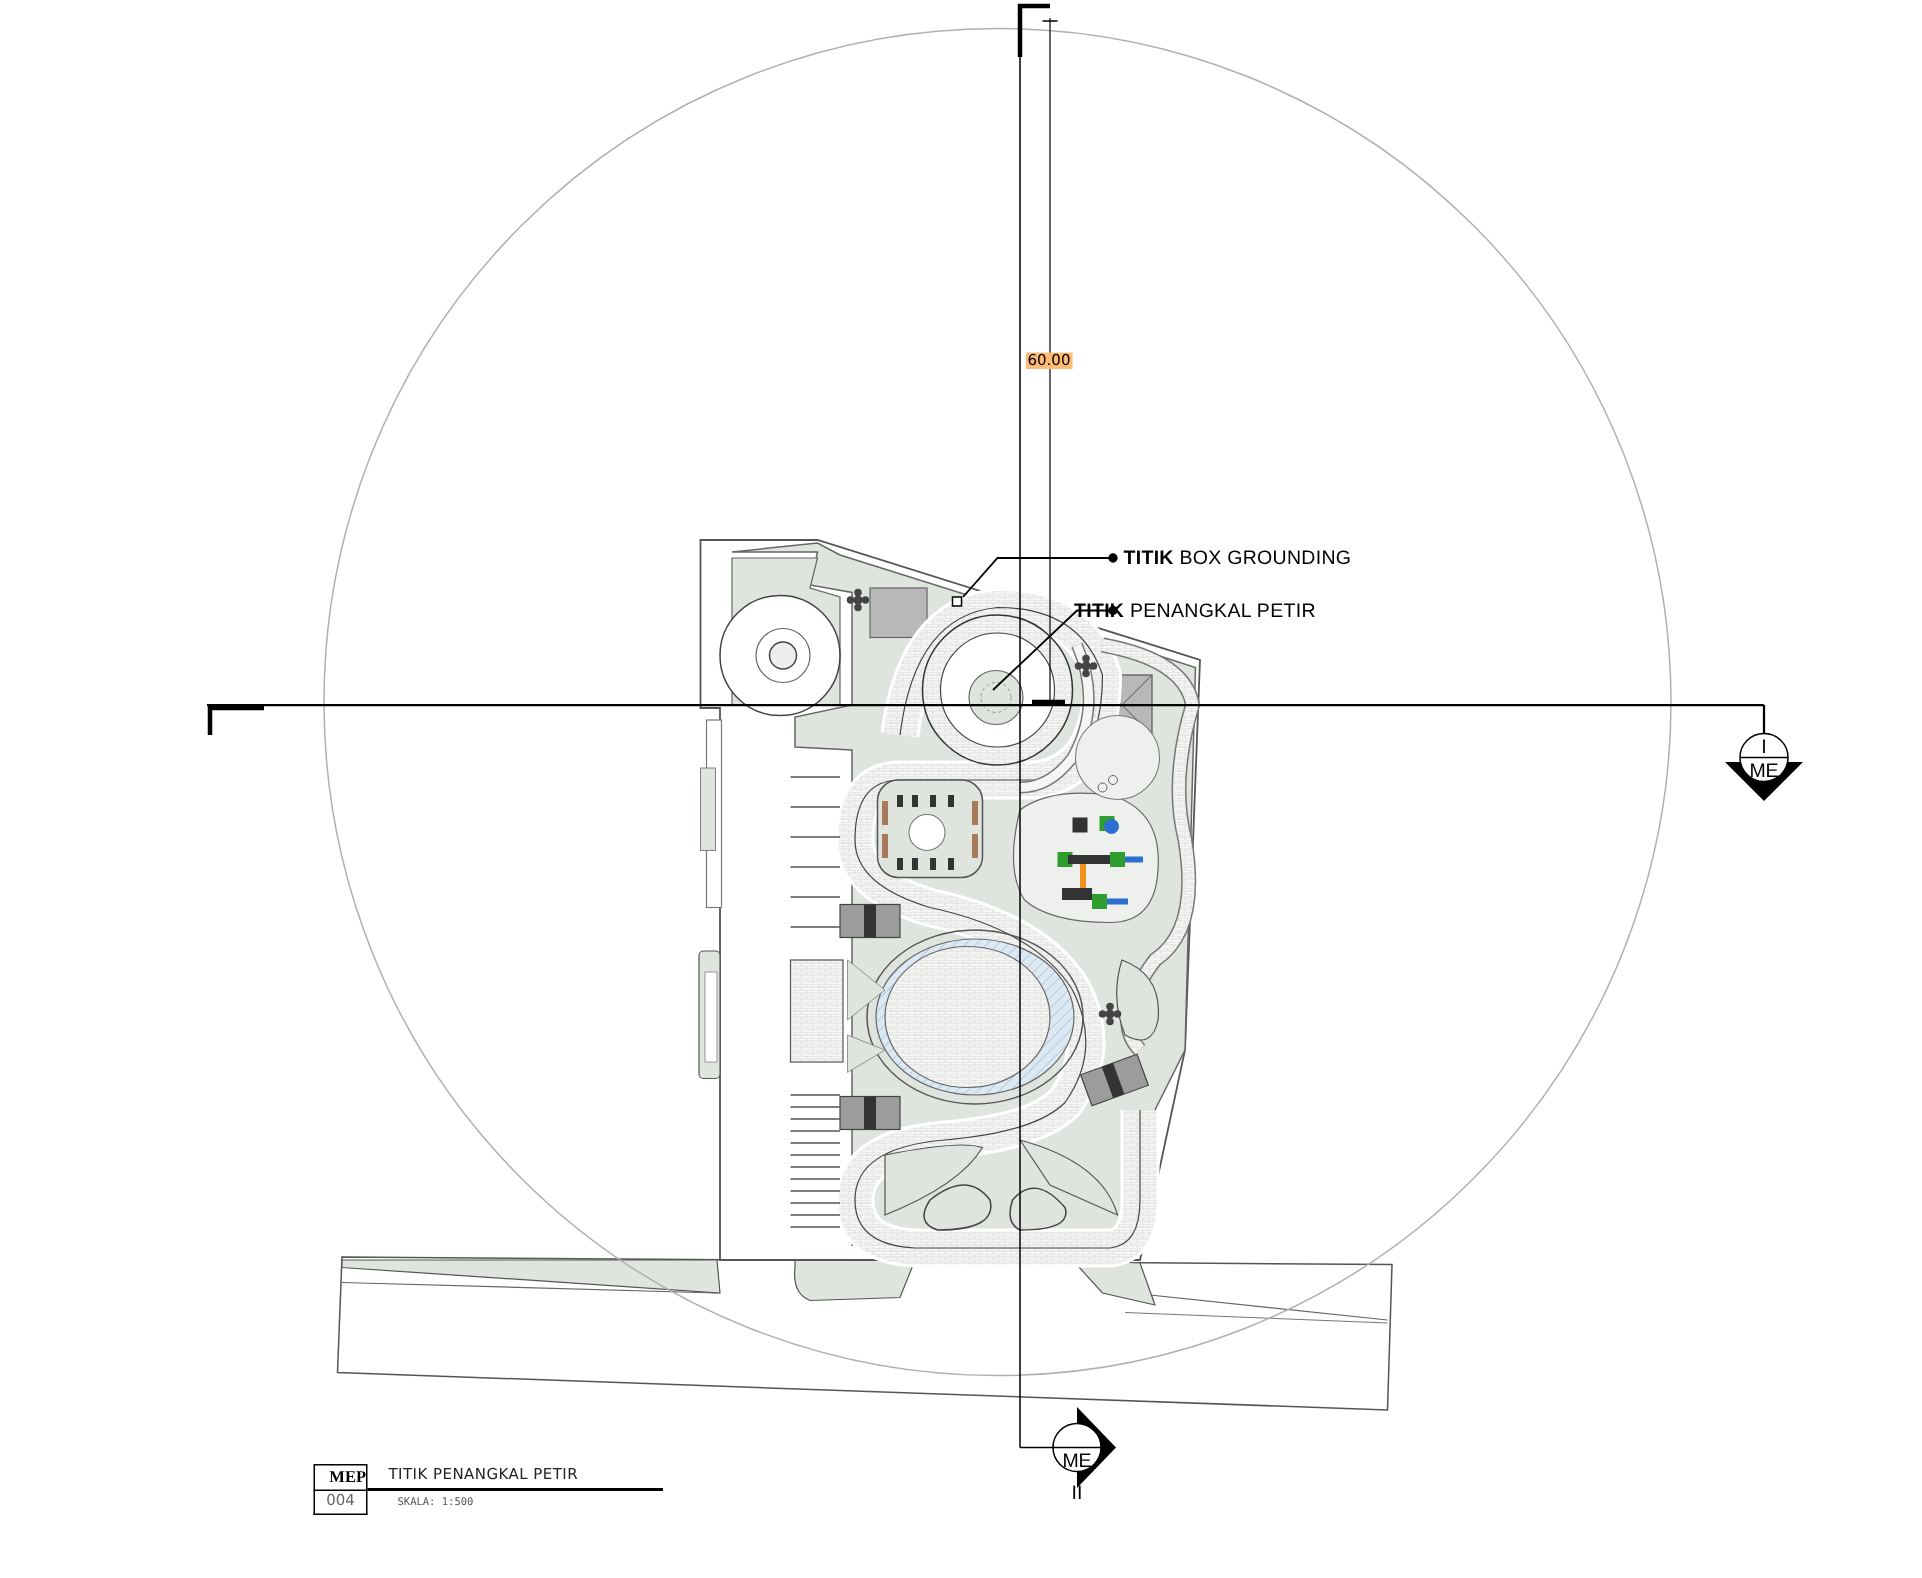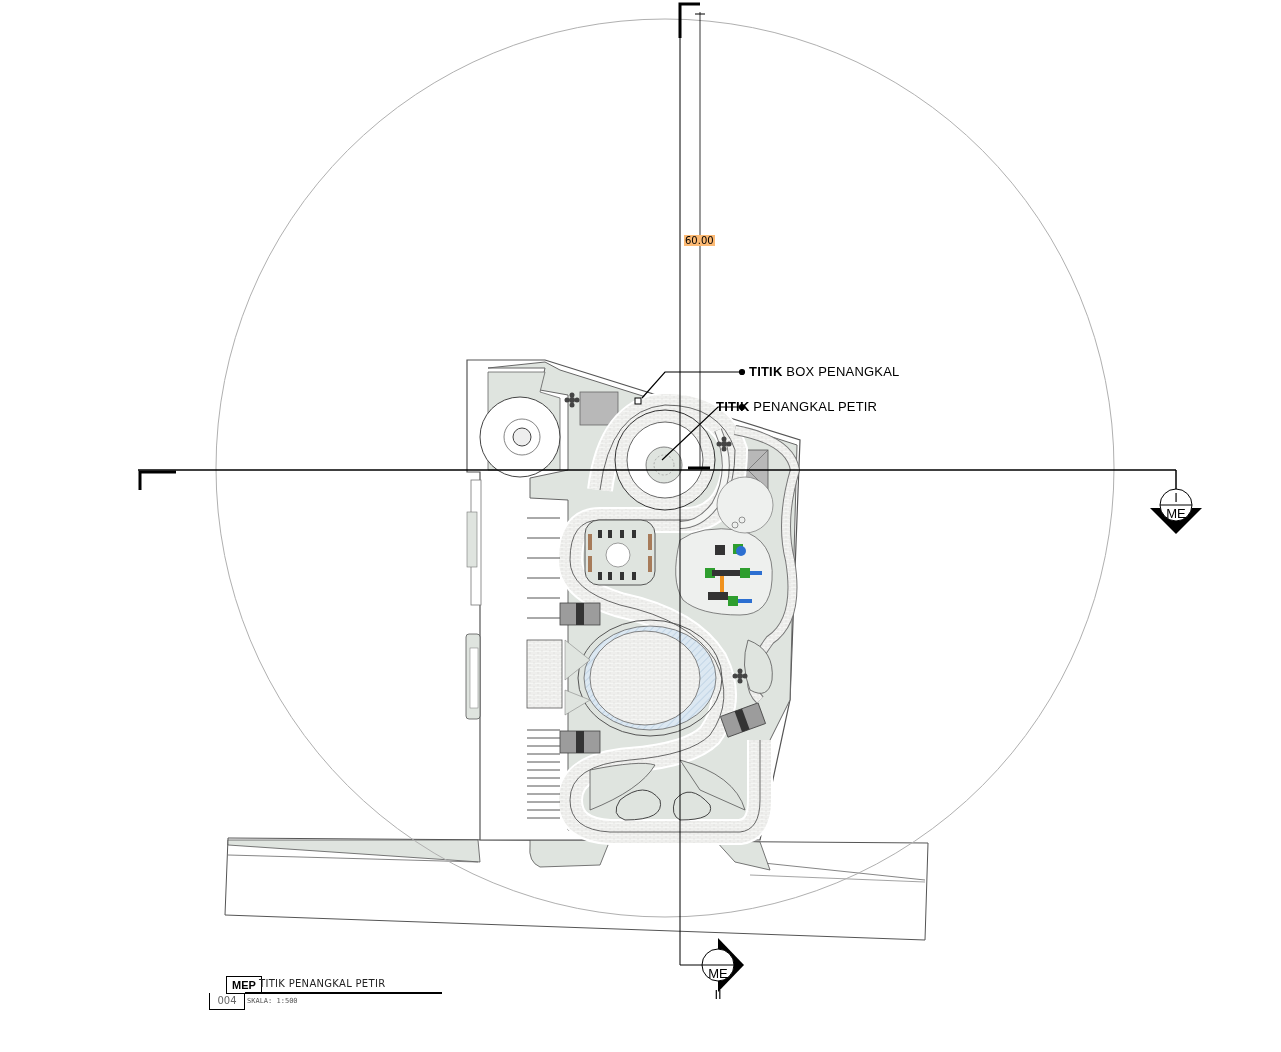--- a/index.html
+++ b/index.html
@@ -3,25 +3,25 @@
 <meta charset="utf-8">
 <style>
   html, body { margin: 0; padding: 0; background: #ffffff; }
   body { width: 1281px; height: 1052px; position: relative; overflow: hidden; font-family: "Liberation Sans", sans-serif; }
   #plan { position: absolute; left: 0; top: 0; }
   .callout-label { position: absolute; font-family: "Liberation Sans", sans-serif; font-size: 13px; color: #000; letter-spacing: 0.2px; white-space: nowrap; }
   .callout-label b { font-weight: 700; }
   .dim-label { position: absolute; font-family: "DejaVu Sans", sans-serif; font-size: 10px; color: #000; background: #fdba74; padding: 0 1px; }
   .marker-text { position: absolute; font-family: "Liberation Sans", sans-serif; font-size: 13px; color: #000; text-align: center; width: 30px; line-height: 13px; }
   .title-block { position: absolute; left: 209px; top: 976px; }
-  .tb-code { position: absolute; left: 0; top: 0; width: 34px; height: 16px; border: 1px solid #000; font-family: Liberation Sans, sans-serif; font-weight: 700; font-size: 11px; text-align: center; line-height: 16px; margin-left: 17px; }
+  .tb-code { position: absolute; left: 0; top: 0; width: 34px; height: 16px; border: 1px solid #000; font-family: Liberation Serif, serif; font-weight: 700; font-size: 11px; text-align: right; line-height: 16px; }
   .tb-num { position: absolute; left: 0; top: 17px; width: 34px; height: 16px; border: 1px solid #000; border-top: none; font-family: "DejaVu Sans", sans-serif; font-size: 10px; color: #666; text-align: center; line-height: 16px; }
   .tb-title { position: absolute; left: 50px; top: 2px; font-family: "DejaVu Sans", sans-serif; font-size: 10px; color: #222; white-space: nowrap; letter-spacing: 0.3px; }
   .tb-rule { position: absolute; left: 36px; top: 16px; width: 197px; height: 2px; background: #000; }
-  .tb-scale { position: absolute; left: 38px; top: 21px; font-family: "DejaVu Sans Mono", monospace; font-size: 7px; color: #555; white-space: nowrap; }
+  .tb-scale { position: absolute; left: 56px; top: 21px; font-family: "DejaVu Sans Mono", monospace; font-size: 7px; color: #555; white-space: nowrap; }
 </style>
 </head>
 <body>
 
 <svg id="plan" width="1281" height="1052" viewBox="0 0 1281 1052" xmlns="http://www.w3.org/2000/svg">
   <defs>
     <pattern id="brick" width="8" height="4" patternUnits="userSpaceOnUse">
       <rect width="8" height="4" fill="#f5f6f4"></rect>
       <path d="M0 0 H8 M0 2 H8 M2 0 V2 M6 2 V4" stroke="#d6d8d4" stroke-width="0.5"></path>
     </pattern>
@@ -224,21 +224,21 @@
   </g>
 
   <g>
     <polygon points="718,938 744,965 718,992" fill="#000"></polygon>
     <circle cx="718" cy="965" r="16" fill="#fff" stroke="#000" stroke-width="1"></circle>
     <line x1="702" y1="965" x2="734" y2="965" stroke="#000" stroke-width="1"></line>
   </g>
 </svg>
 
 <div class="callout-label" style="left:749px; top:364px;">
-  <b>TITIK</b><span> BOX PENANGKAL</span>
+  <b>TITIK</b><span> BOX GROUNDING</span>
 </div>
 <div class="callout-label" style="left:716px; top:399px;">
   <b>TITIK</b><span> PENANGKAL PETIR</span>
 </div>
 
 <div class="dim-label" style="left:684px; top:235px;">60.00</div>
 
 <div class="marker-text" style="left:1161px; top:491px;">I</div>
 <div class="marker-text" style="left:1161px; top:507px;">ME</div>
 <div class="marker-text" style="left:703px; top:988px;">II</div>

